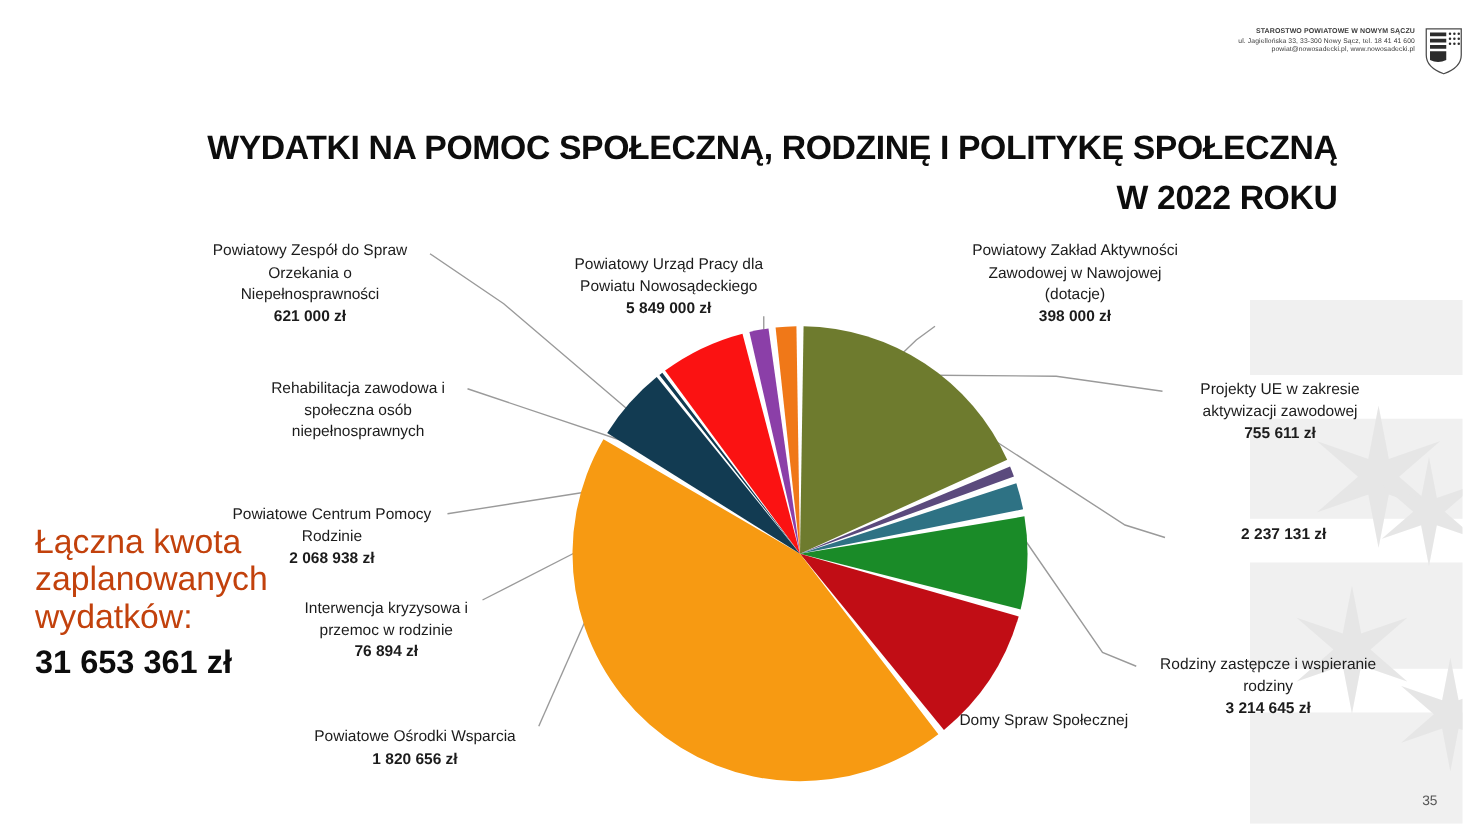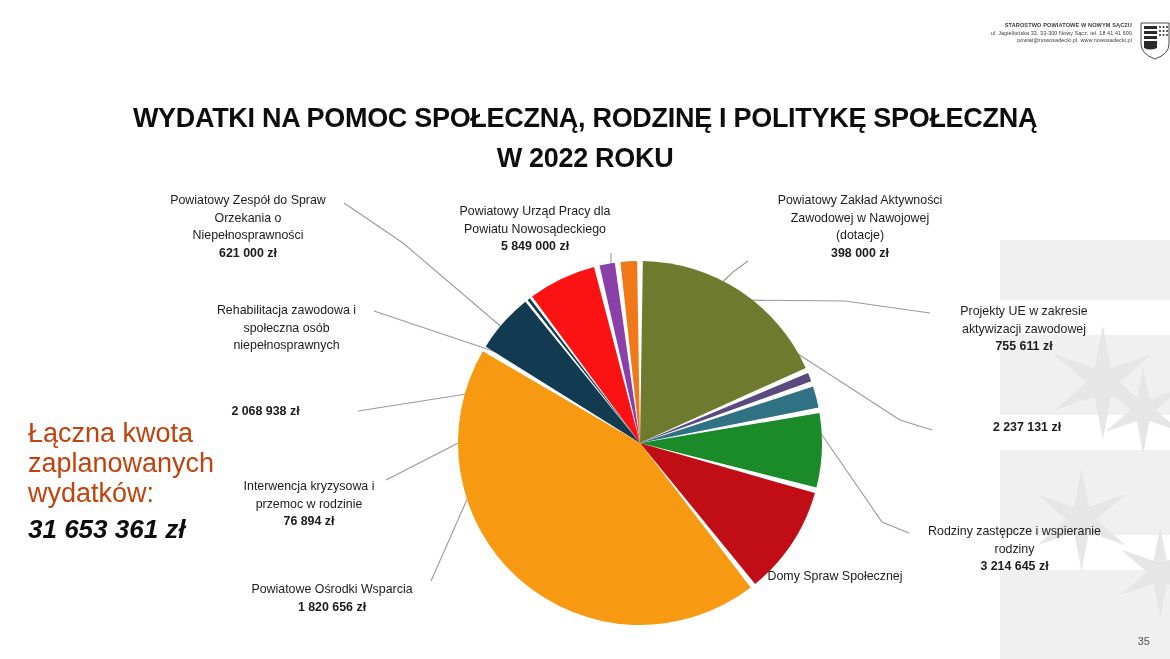--- a/index.html
+++ b/index.html
@@ -24,29 +24,29 @@
   
   #letterhead { position:absolute; left:960px; top:22px; width:210px; display:flex; gap:8px; }
   #letterhead .lh-text { flex:1; text-align:right; }
   #letterhead .lh-line { font-size:5.4px; line-height:7.6px; color:#3a3a3a; letter-spacing:.1px; white-space:nowrap; }
   #letterhead .lh-line.t { font-weight:bold; font-size:5.6px; }
   #crest { width:30px; height:38px; flex:none; }
 
   
   #title {
     position:absolute; left:100px; top:98px; width:970px;
-    text-align:center; font-weight:bold; font-size:27px; line-height:40px;
+    text-align:right; font-weight:bold; font-size:27px; line-height:40px;
     letter-spacing:-.3px; color:#0d0d0d;
   }
   #title .l2 { display:block; }
 
   
   #total-box { position:absolute; left:28px; top:418px; width:215px; }
   #total-label { font-weight:normal; font-size:27px; line-height:30px; color:#c2410c; }
-  #total-value { font-weight:bold; font-size:26px; line-height:38px; margin-top:2px; color:#0d0d0d;font-style:italic; }
+  #total-value { font-weight:bold; font-size:26px; line-height:38px; margin-top:2px; color:#0d0d0d; }
 
   
   #pie-wrap { position:absolute; left:455px; top:250px; width:375px; height:390px; }
   #pie-svg { width:375px; height:390px; display:block; }
 
   
   #leaders { position:absolute; left:0; top:0; width:1170px; height:659px; pointer-events:none; }
 
   
   .callout { position:absolute; font-size:12.4px; line-height:17.5px; color:#1c1c1c; }
@@ -160,20 +160,22 @@
   <div class="val">621 000 zł</div>
 </div>
 
 <div class="callout ta-c" style="left:195px;top:302px;width:183px;">
   <div class="ttl">Rehabilitacja zawodowa i
 społeczna osób
 niepełnosprawnych</div>
 </div>
 
 <div class="callout ta-c" style="left:168px;top:403px;width:195px;">
+  <div class="ttl">Powiatowe Centrum Pomocy
+Rodzinie</div>
   <div class="val">2 068 938 zł</div>
 </div>
 
 <div class="callout ta-c" style="left:228px;top:478px;width:162px;">
   <div class="ttl">Interwencja kryzysowa i
 przemoc w rodzinie</div>
   <div class="val">76 894 zł</div>
 </div>
 
 <div class="callout ta-c" style="left:232px;top:581px;width:200px;">

